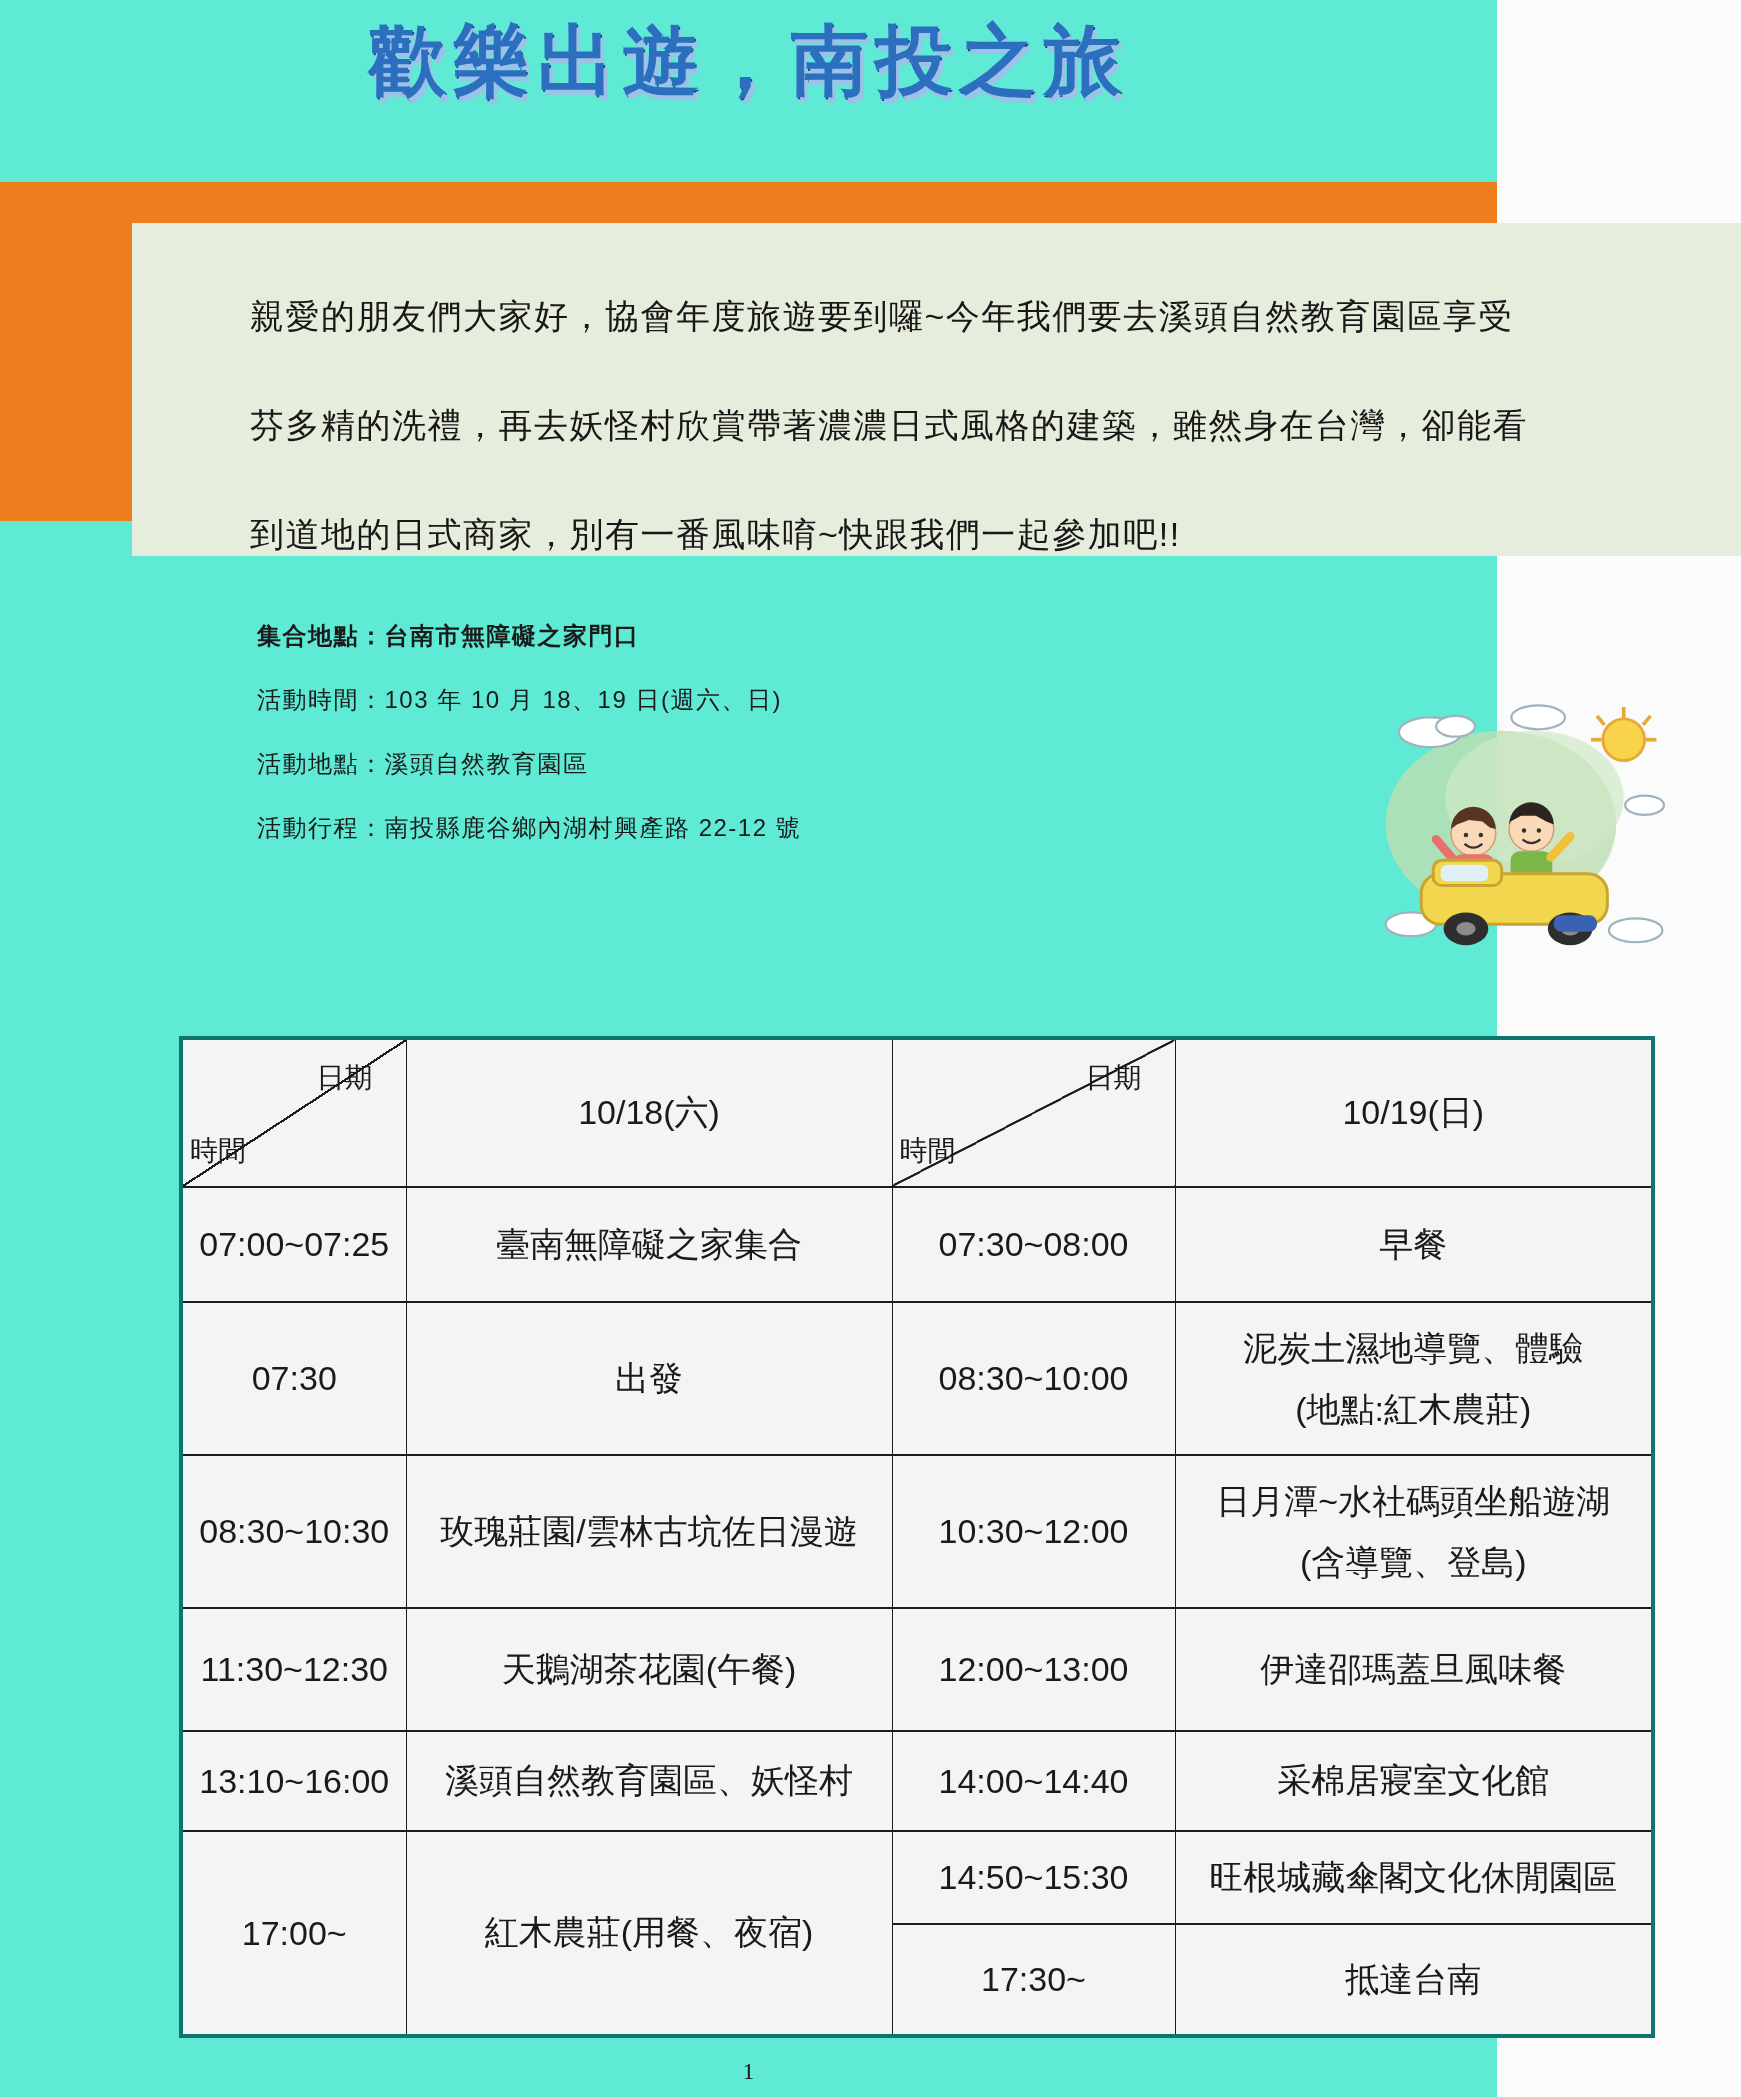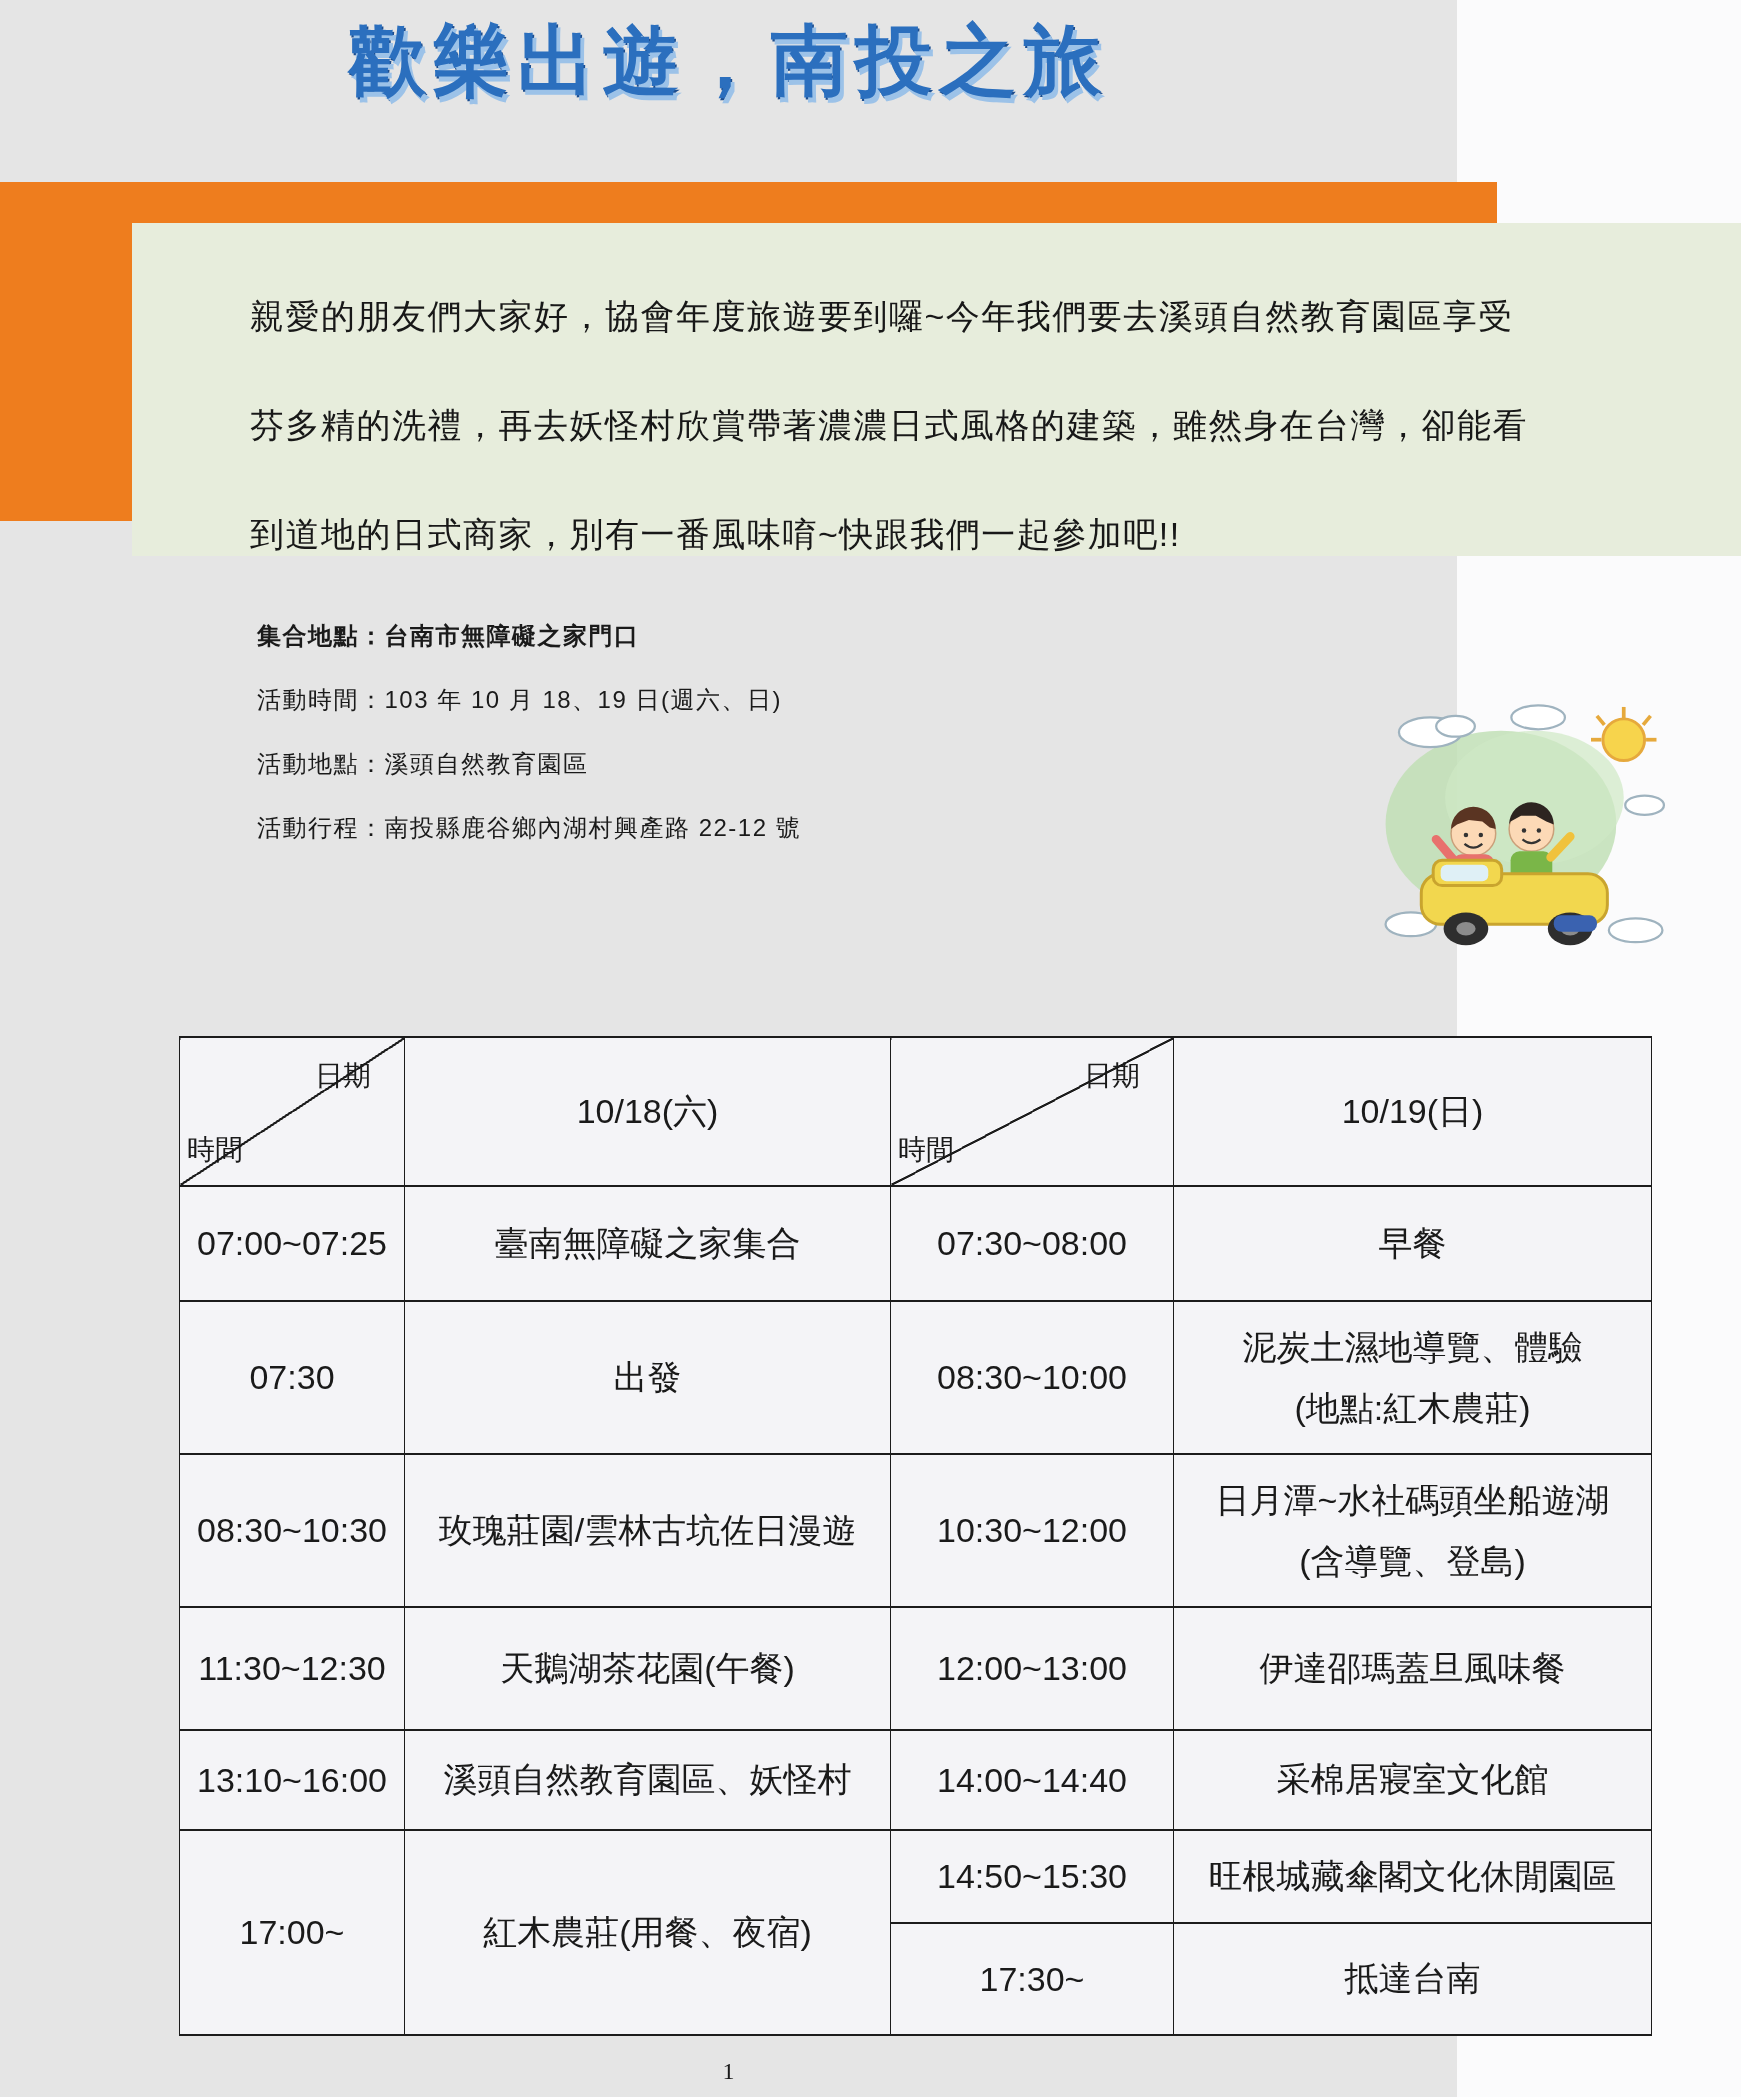--- a/index.html
+++ b/index.html
@@ -3,21 +3,21 @@
 <meta charset="utf-8">
 <style>
   html,body{margin:0;padding:0;}
   body{
     width:1741px;height:2097px;
     background:#fbfbfc;
     font-family:"Liberation Sans",sans-serif;
     color:#1a1a1a;
     overflow:hidden;
   }
-  .page{position:relative;width:1457px;height:2097px;background:#e5e5e5;}
+  .page{position:relative;width:1457px;height:2097px;background:#5eead4;padding-left:40px;}
 
   
   .title{
     position:absolute;top:10.4px;left:0;width:100%;
     text-align:center;
     font-size:77px;font-weight:bold;letter-spacing:7.4px;
     color:#2b6fbe;
     text-shadow:3.7px 4.5px 0 #9cc2e8, 1.5px 1.5px 0 #1d4e8f;
   }
 
@@ -57,21 +57,21 @@
     background:#f4f4f7;
   }
   .schedule td{
     border:1.5px solid #1c1c1c;
     border-top-width:2.2px;border-bottom-width:2.2px;
     text-align:center;vertical-align:middle;
     font-size:34px;
     padding:0 4.5px;
     box-sizing:border-box;
   }
-  .schedule{border:1px solid #0f766e;}
+  .schedule{border:4px solid #0f766e;}
   .corner-cell{
     position:relative;
     background-image:linear-gradient(to bottom right,
       transparent calc(50% - 1.1px), #1c1c1c calc(50% - 1.1px),
       #1c1c1c calc(50% + 1.1px), transparent calc(50% + 1.1px));
   }
   .corner-date{position:absolute;top:19.3px;right:33px;font-size:28px;}
   .corner-time{position:absolute;bottom:16.4px;left:7px;font-size:28px;}
   .two-line div{line-height:61px;text-align:center;}
   .pnum{

